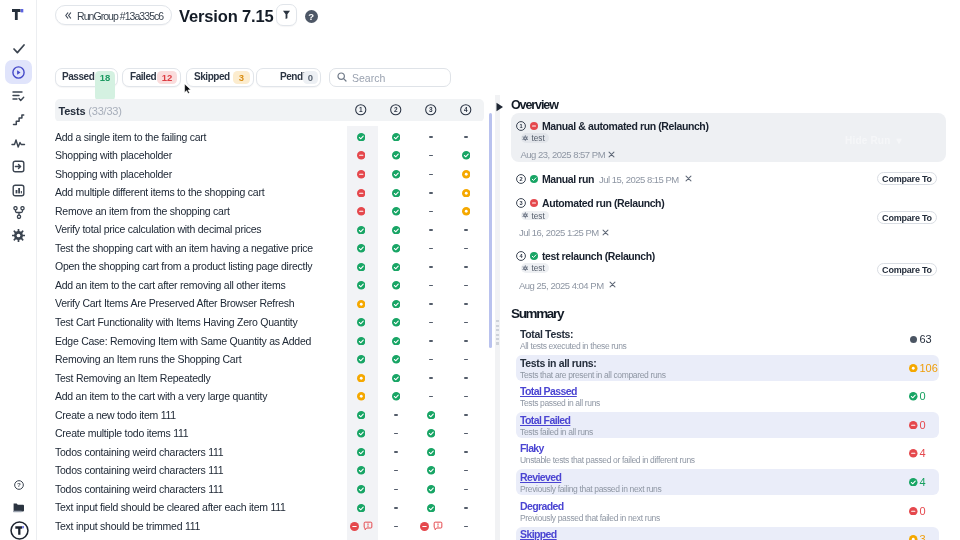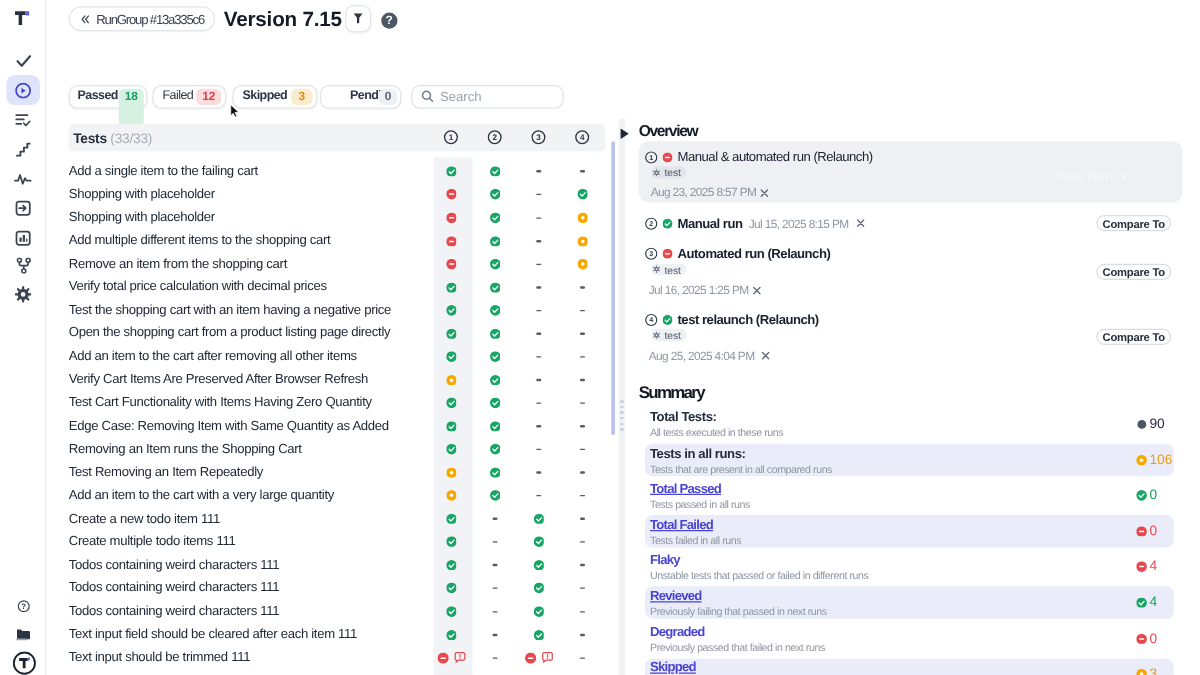--- a/index.html
+++ b/index.html
@@ -82,21 +82,21 @@
 <div class="ab chipbtn" style="left:276px;top:3.5px;width:21px;height:22px;border-radius:7px"></div>
 <svg class="ab" style="left:282px;top:10px" width="9" height="9" viewBox="0 0 11 12">
     <path d="M0.8 1h9.4L6.7 5.6v5.4L4.3 12V5.6z" fill="#2b3440"></path>
   </svg>
 <div class="ab" style="left:304.5px;top:9.8px;width:13.5px;height:13.5px;border-radius:50%;background:#4d5766"></div>
 <div class="ab" style="left:304.5px;top:11.3px;width:13.5px;text-align:center;font-size:9.5px;font-weight:700;color:#fff">?</div>
 <div class="ab chipbtn" style="left:55px;top:67.5px;width:63px;height:19px;border-radius:7px"></div>
 <div class="ab" style="left:62px;top:71px;font-size:10px;font-weight:700;color:#2c3543;letter-spacing:-0.45px">Passed</div>
 <div class="ab" style="left:95px;top:70.5px;width:20px;height:30px;border-radius:4.5px;background:#d4f1e1;color:#1d9a62;font-size:9.5px;font-weight:700;text-align:center;line-height:13.5px">18</div>
 <div class="ab chipbtn" style="left:122px;top:67.5px;width:59px;height:19px;border-radius:7px"></div>
-<div class="ab" style="left:130px;top:71px;font-size:10px;font-weight:400;color:#2c3543;letter-spacing:-0.45px">Failed</div>
+<div class="ab" style="left:130px;top:71px;font-size:10px;font-weight:700;color:#2c3543;letter-spacing:-0.45px">Failed</div>
 <div class="ab" style="left:157px;top:70.5px;width:20px;height:13px;border-radius:4.5px;background:#fadcdc;color:#dd3d43;font-size:9.5px;font-weight:700;text-align:center;line-height:13.5px">12</div>
 <div class="ab chipbtn" style="left:186px;top:67.5px;width:68px;height:19px;border-radius:7px"></div>
 <div class="ab" style="left:194px;top:71px;font-size:10px;font-weight:700;color:#2c3543;letter-spacing:-0.45px">Skipped</div>
 <div class="ab" style="left:233px;top:70.5px;width:17px;height:13px;border-radius:4.5px;background:#fcecce;color:#d98e14;font-size:9.5px;font-weight:700;text-align:center;line-height:13.5px">3</div>
 <div class="ab chipbtn" style="left:256px;top:67.5px;width:65px;height:19px;border-radius:7px"></div>
 <div class="ab" style="left:280px;top:71px;font-size:10px;font-weight:700;color:#2c3543;letter-spacing:-0.45px">Pending</div>
 <div class="ab" style="left:303px;top:70.5px;width:15px;height:13px;border-radius:4.5px;background:#edf0f4;color:#5a6472;font-size:9.5px;font-weight:700;text-align:center;line-height:13.5px">0</div>
 <div class="ab" style="left:329px;top:67.5px;width:122px;height:19px;border-radius:7px;border:1px solid #dfe3e8;background:#fff"></div>
 <svg class="ab" style="left:337px;top:72px" width="10" height="10" viewBox="0 0 10 10">
     <circle cx="4.2" cy="4.2" r="3.2" fill="none" stroke="#707a88" stroke-width="1.2"></circle>
@@ -396,21 +396,21 @@
 <div class="ab" style="left:511px;top:98px;font-size:12.5px;font-weight:700;color:#131b26;letter-spacing:-1.1px">Overview</div>
 <div class="ab" style="left:511px;top:113px;width:435px;height:49px;background:#eef0f3;border-radius:8px"></div>
 <svg class="ab" style="left:516.0px;top:120.8px" width="10" height="10" viewBox="0 0 12 12">
     <circle cx="6" cy="6" r="5.3" fill="none" stroke="#2b3444" stroke-width="1.1"></circle>
     <text x="6" y="8.4" font-size="6.8" font-weight="600" fill="#2b3444" text-anchor="middle" font-family="Liberation Sans">1</text>
   </svg>
 <svg class="ab" style="left:529.6px;top:121.8px" width="8" height="8" viewBox="0 0 12 12">
     <circle cx="6" cy="6" r="6" fill="#e5484d"></circle>
     <rect x="3" y="5.2" width="6" height="1.6" rx="0.8" fill="#fff"></rect>
   </svg>
-<div class="ab" style="left:542px;top:120px;font-size:10.5px;font-weight:400;color:#19212e;letter-spacing:-0.4px">Manual &amp; automated run (Relaunch)</div>
+<div class="ab" style="left:542px;top:120px;font-size:10.5px;font-weight:700;color:#19212e;letter-spacing:-0.4px">Manual &amp; automated run (Relaunch)</div>
 <div class="ab" style="left:520.5px;top:133.3px;width:28.5px;height:9.5px;background:#e2e5ea;border-radius:5px"></div>
 <svg class="ab" style="left:521.95px;top:134.75px" width="6.5" height="6.5" viewBox="0 0 12 12">
     <rect x="5.3" y="0.2" width="1.4" height="2.4" rx="0.5" fill="#6b7484" transform="rotate(0 6 6)"></rect>
     <rect x="5.3" y="0.2" width="1.4" height="2.4" rx="0.5" fill="#6b7484" transform="rotate(60 6 6)"></rect>
     <rect x="5.3" y="0.2" width="1.4" height="2.4" rx="0.5" fill="#6b7484" transform="rotate(120 6 6)"></rect>
     <rect x="5.3" y="0.2" width="1.4" height="2.4" rx="0.5" fill="#6b7484" transform="rotate(180 6 6)"></rect>
     <rect x="5.3" y="0.2" width="1.4" height="2.4" rx="0.5" fill="#6b7484" transform="rotate(240 6 6)"></rect>
     <rect x="5.3" y="0.2" width="1.4" height="2.4" rx="0.5" fill="#6b7484" transform="rotate(300 6 6)"></rect>
     <circle cx="6" cy="6" r="3.6" fill="#6b7484"></circle>
     <circle cx="6" cy="6" r="1.4" fill="#e3e6eb"></circle>
@@ -484,21 +484,21 @@
 <div class="ab" style="left:531.5px;top:264px;font-size:8.2px;color:#515a68">test</div>
 <div class="ab" style="left:519px;top:279.5px;font-size:9.5px;color:#8e96a3;letter-spacing:-0.5px">Aug 25, 2025 4:04 PM</div>
 <svg class="ab" style="left:608.5px;top:281.0px" width="7" height="7" viewBox="0 0 8 8">
     <path d="M1.2 1.2L6.8 6.8M6.8 1.2L1.2 6.8" stroke="#5f6877" stroke-width="1.2" stroke-linecap="round"></path>
   </svg>
 <div class="ab" style="left:877px;top:262.5px;width:60px;height:13px;border:1px solid #d9dde3;border-radius:6.5px;background:#fff;font-size:9px;font-weight:700;color:#252e3c;text-align:center;line-height:13.5px;letter-spacing:-0.2px">Compare To</div>
 <div class="ab" style="left:511px;top:306px;font-size:13.5px;font-weight:700;color:#131b26;letter-spacing:-1.35px">Summary</div>
 <div class="ab" style="left:520px;top:328.0px;font-size:10.5px;font-weight:700;color:#252e3c;letter-spacing:-0.35px">Total Tests:</div>
 <div class="ab" style="left:520px;top:341.0px;font-size:8.5px;color:#8e96a3;letter-spacing:-0.35px">All tests executed in these runs</div>
 <div class="ab" style="left:909.8px;top:335.5px;width:7.4px;height:7.4px;border-radius:50%;background:#4b5563"></div>
-<div class="ab" style="left:919.5px;top:333.0px;font-size:11px;font-weight:400;color:#252e3c">90</div>
+<div class="ab" style="left:919.5px;top:333.0px;font-size:11px;font-weight:400;color:#252e3c">63</div>
 <div class="ab" style="left:516px;top:354.90000000000003px;width:422.5px;height:26px;background:#eaedf9;border-radius:6px"></div>
 <div class="ab" style="left:520px;top:356.6px;font-size:10.5px;font-weight:700;color:#252e3c;letter-spacing:-0.35px">Tests in all runs:</div>
 <div class="ab" style="left:520px;top:369.6px;font-size:8.5px;color:#8e96a3;letter-spacing:-0.35px">Tests that are present in all compared runs</div>
 <svg class="ab" style="left:909.25px;top:363.55px" width="8.5" height="8.5" viewBox="0 0 12 12">
     <circle cx="6" cy="6" r="6" fill="#f5a800"></circle>
     <circle cx="6" cy="6" r="2" fill="#fff"></circle>
   </svg>
 <div class="ab" style="left:919.5px;top:361.6px;font-size:11px;font-weight:400;color:#ef9d08">106</div>
 <div class="ab" style="left:520px;top:385.2px;font-size:10.5px;font-weight:700;color:#4a44d2;text-decoration:underline;letter-spacing:-0.6px">Total Passed</div>
 <div class="ab" style="left:520px;top:398.2px;font-size:8.5px;color:#8e96a3;letter-spacing:-0.35px">Tests passed in all runs</div>

